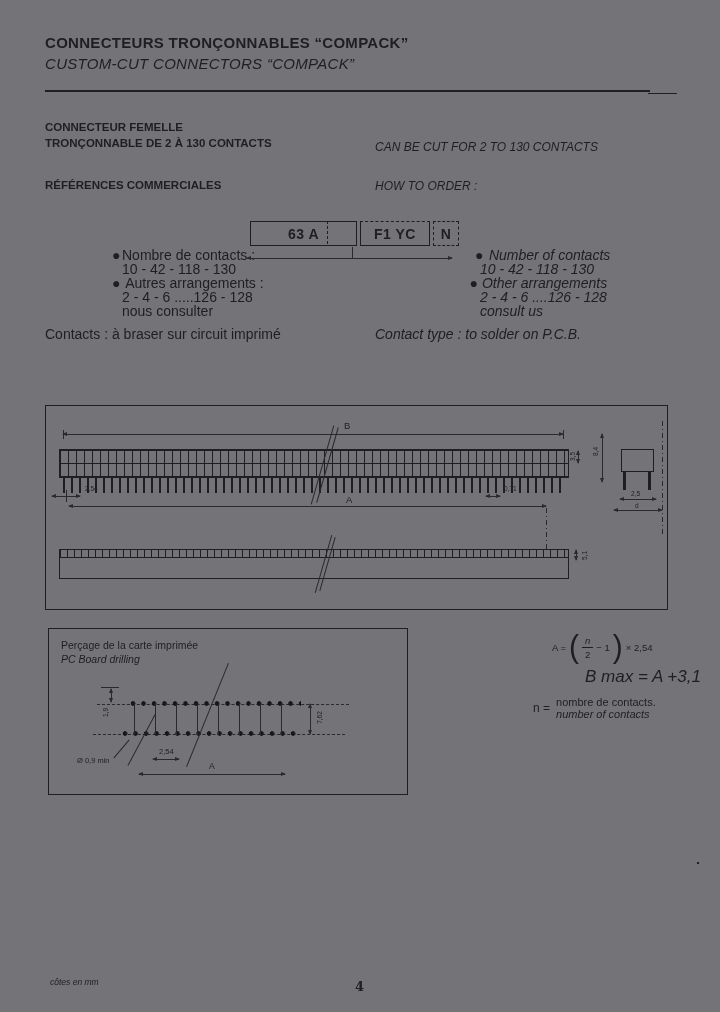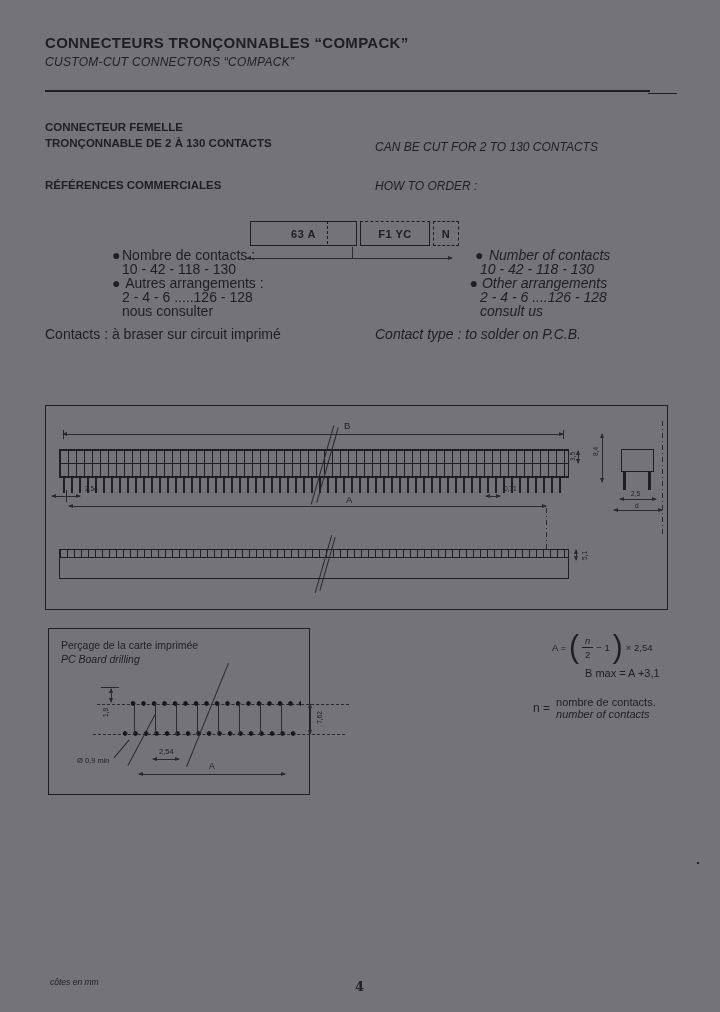--- a/index.html
+++ b/index.html
@@ -40,34 +40,34 @@
   .pins{background-image:repeating-linear-gradient(90deg,var(--ink) 0 2px,transparent 2px 8px);}
   
   .grid1{background-image:
       repeating-linear-gradient(90deg,var(--ink) 0 1px,transparent 1px 7px),
       linear-gradient(var(--ink),var(--ink));
     background-size:auto 100%,100% 1px;background-repeat:repeat,no-repeat;background-position:0 0,0 100%;}
   
   .dots{background-image:radial-gradient(circle at 4px 3.5px,#17171a 2px,rgba(0,0,0,0) 2.6px);
     background-size:10.5px 7px;background-repeat:repeat-x;height:7px;}
   .vlines{background-image:repeating-linear-gradient(90deg,var(--dim) 0 1px,transparent 1px 21px);}
-  .codebox{position:absolute;top:221px;height:25px;border:1.5px solid var(--ink);display:flex;align-items:center;justify-content:center;font-weight:bold;font-size:11px;letter-spacing:.5px;}
+  .codebox{position:absolute;top:221px;height:25px;border:1.5px solid var(--ink);display:flex;align-items:center;justify-content:center;font-weight:bold;font-size:14px;letter-spacing:.5px;}
   .bullet{display:inline-block;width:10px;}
   .bigpar{font-size:30px;font-weight:400;line-height:30px;transform:scaleY(1.05);}
   .frac{display:inline-block;text-align:center;vertical-align:middle;font-size:9.5px;}
   .frac .fnum{display:block;border-bottom:1px solid var(--ink);padding:0 3px 1px;}
   .frac .fden{display:block;padding-top:1px;}
 </style>
 </head>
 <body>
 
 <div id="page">
 
   <div class="abs b" style="left:45px;top:34px;font-size:15px;letter-spacing:.3px;">CONNECTEURS TRONÇONNABLES “COMPACK”</div>
-  <div class="abs i" style="left:45px;top:55px;font-size:12px;letter-spacing:.3px;">CUSTOM-CUT CONNECTORS “COMPACK”</div>
+  <div class="abs i" style="left:45px;top:55px;font-size:15px;letter-spacing:.3px;">CUSTOM-CUT CONNECTORS “COMPACK”</div>
   <div class="abs line" style="left:45px;top:90px;width:605px;height:2px;"></div>
   <div class="abs line" style="left:648px;top:93px;width:29px;height:1px;"></div>
 
   <div class="abs b s11" style="left:45px;top:120px;font-size:11.5px;">CONNECTEUR FEMELLE</div>
   <div class="abs b s11" style="left:45px;top:136px;font-size:11.5px;">TRONÇONNABLE DE 2 À 130 CONTACTS</div>
   <div class="abs i s12" style="left:375px;top:140px;">CAN BE CUT FOR 2 TO 130 CONTACTS</div>
   <div class="abs b" style="left:45px;top:179px;font-size:11.5px;">RÉFÉRENCES COMMERCIALES</div>
   <div class="abs i s12" style="left:375px;top:179px;">HOW TO ORDER :</div>
 
   <div class="codebox" style="left:250px;width:107px;">
@@ -140,21 +140,21 @@
     <div class="ddot" style="left:500px;top:100px;height:43px;"></div>
 
     <div class="abs grid1" style="left:13px;top:143px;width:510px;height:9px;border:1px solid var(--ink);border-bottom:none;"></div>
     <div class="abs" style="left:13px;top:152px;width:510px;height:21px;border:1px solid var(--ink);border-top:none;"></div>
     <div class="brk" style="left:277px;top:128px;height:60px;"></div>
     <div class="brk" style="left:281px;top:130px;height:56px;"></div>
     <div class="vdim" style="left:530px;top:144px;height:10px;"></div>
     <div class="abs s6 rot" style="left:534px;top:146px;">5,1</div>
   </div>
 
-  <div class="abs" style="left:48px;top:628px;width:262px;height:167px;border:1.2px solid var(--ink);text-decoration:underline;">
+  <div class="abs" style="left:48px;top:628px;width:360px;height:167px;border:1.2px solid var(--ink);text-decoration:underline;">
     <div class="abs" style="left:12px;top:10px;font-size:10.5px;">Perçage de la carte imprimée</div>
     <div class="abs i" style="left:12px;top:24px;font-size:10.5px;">PC Board drilling</div>
 
     <div class="htick" style="left:52px;top:58px;width:18px;"></div>
     <div class="vdim" style="left:62px;top:60px;height:13px;"></div>
     <div class="abs s6 rot" style="left:52px;top:80px;">1,9</div>
 
     <div class="dash" style="left:48px;top:75px;width:252px;"></div>
     <div class="abs dots" style="left:80px;top:71px;width:172px;"></div>
     <div class="dash" style="left:44px;top:105px;width:252px;"></div>
@@ -182,21 +182,21 @@
     <span class="bigpar">(</span>
     <span class="frac">
       <span class="fnum i">n</span>
       <span class="fden">2</span>
     </span>
     <span class="s9">− 1</span>
     <span class="bigpar">)</span>
     <span class="s9">× 2,54</span>
   </div>
 
-  <div class="abs" style="left:585px;top:667px;font-size:11px;">B max = A +3,1</div>
+  <div class="abs" style="left:585px;top:667px;font-size:17px;font-style:italic;">B max = A +3,1</div>
 
   <div class="abs" style="left:533px;top:696px;display:flex;align-items:center;gap:6px;">
     <span style="font-size:12px;">n =</span>
     <span>
       <span class="abs" style="position:static;display:block;font-size:11px;">nombre de contacts.</span>
       <span class="i" style="display:block;font-size:11px;">number of contacts</span>
     </span>
   </div>
 
   <div class="abs i" style="left:50px;top:977px;font-size:8.5px;">côtes en mm</div>

